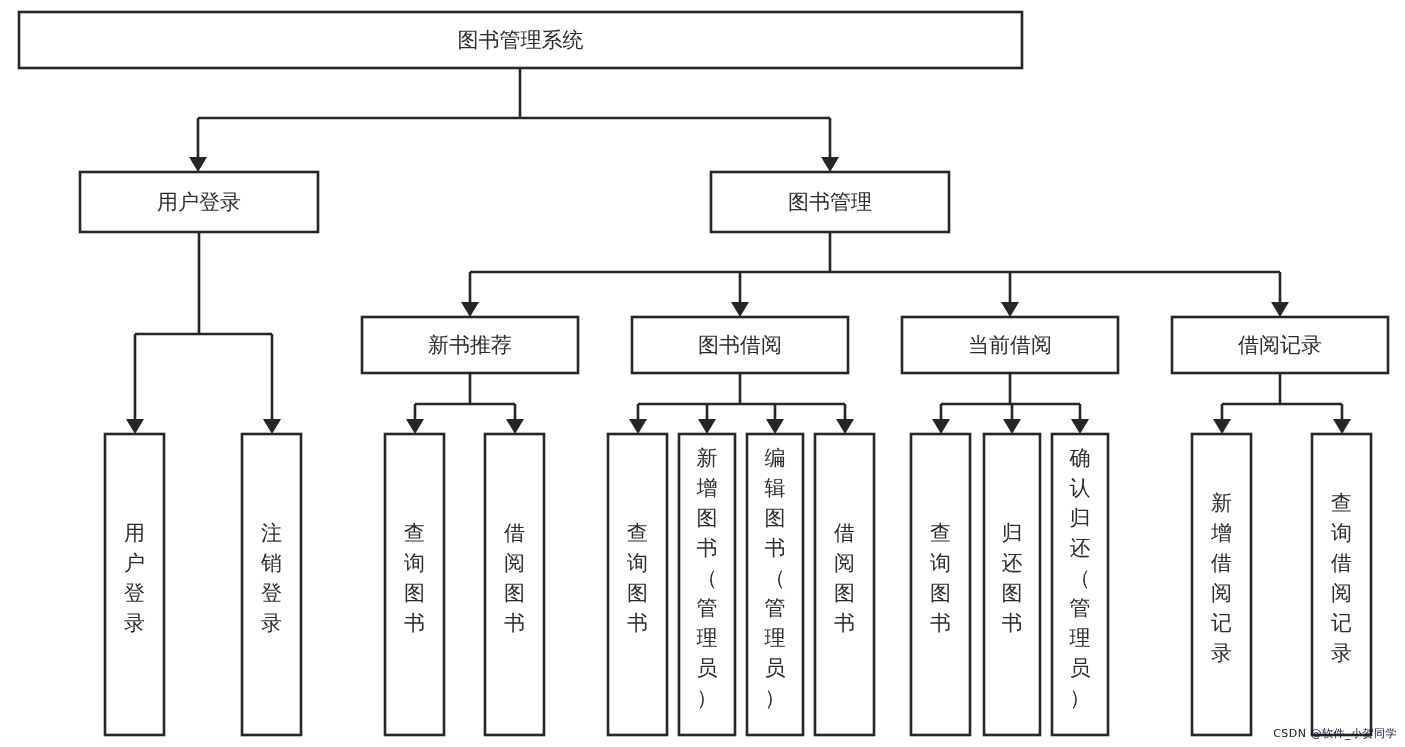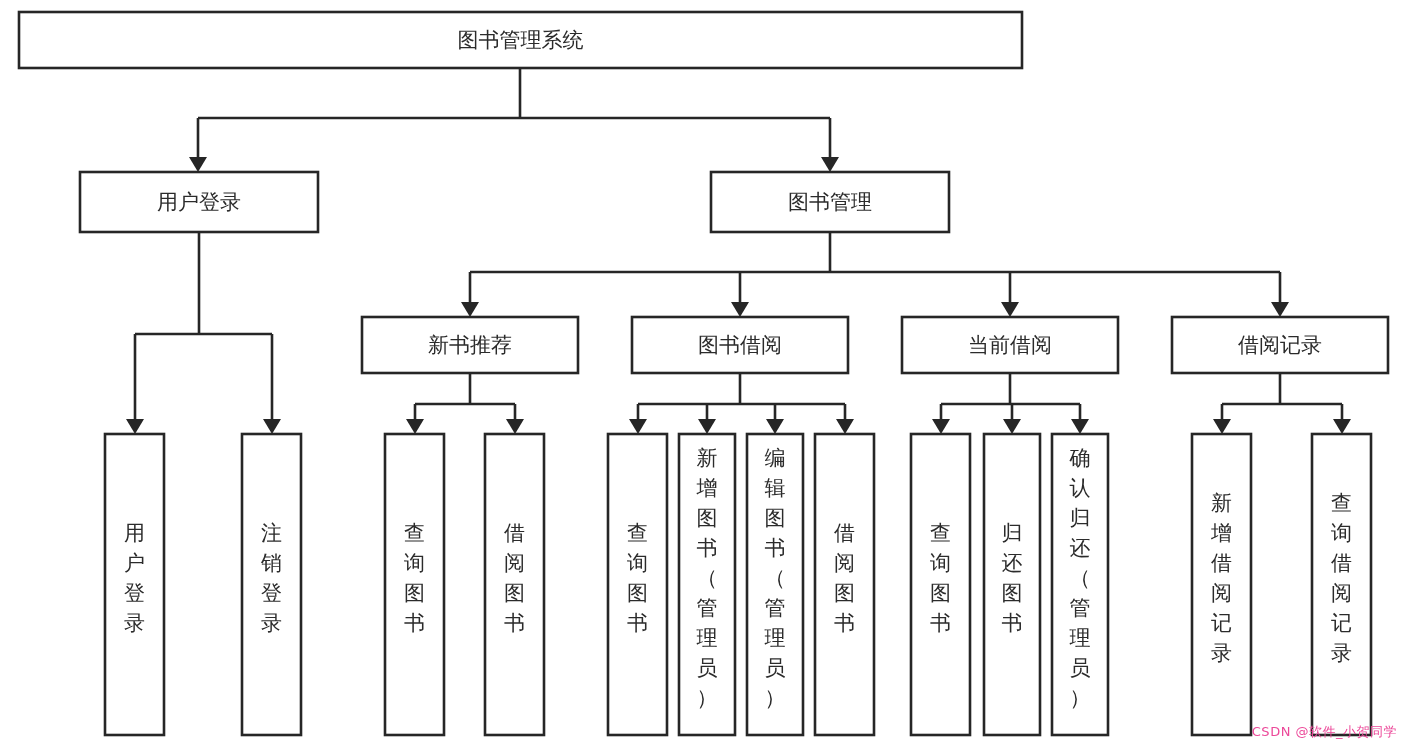--- a/index.html
+++ b/index.html
@@ -53,22 +53,22 @@
   .node-label-vertical {
     fill: #2b2b2b;
     font-family: "DejaVu Sans", "Liberation Sans", sans-serif;
     font-size: 21px;
     text-anchor: middle;
   }
   .watermark-text {
     position: absolute;
     right: 8px;
     bottom: 6px;
-    color: #ec4899;
-    font-size: 13px;
+    color: #0f172a;
+    font-size: 11px;
     font-family: "DejaVu Sans", "Liberation Sans", sans-serif;
     letter-spacing: 0.5px;
     user-select: none;
     white-space: nowrap;
   }
 </style>
 </head>
 <body>
 
 <div id="diagram-root">

